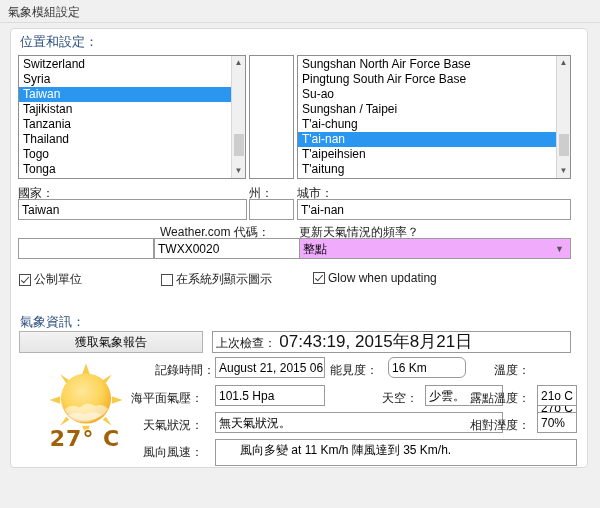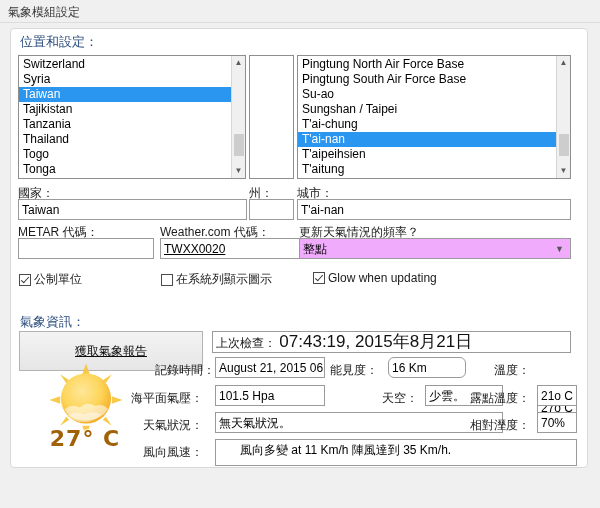--- a/index.html
+++ b/index.html
@@ -239,21 +239,21 @@
       <div class="sb-arrow down">▼</div>
     </div>
   </div>
 
   <div class="listbox" id="state-list">
     <div class="lb-items"></div>
   </div>
 
   <div class="listbox" id="city-list">
     <div class="lb-items">
-      <div class="lb-item">Pingtung North Air Force Base</div>
+      <div class="lb-item">Sungshan North Air Force Base</div>
       <div class="lb-item">Pingtung South Air Force Base</div>
       <div class="lb-item">Su-ao</div>
       <div class="lb-item">Sungshan / Taipei</div>
       <div class="lb-item">T'ai-chung</div>
       <div class="lb-item sel">T'ai-nan</div>
       <div class="lb-item">T'aipeihsien</div>
       <div class="lb-item">T'aitung</div>
       <div class="lb-item">T'ao-yuan</div>
     </div>
     <div class="sb">
@@ -265,25 +265,24 @@
 
   <div class="lbl" style="left:18px; top:185px;">國家：</div>
   <div class="tf" style="left:18px; top:199px; width:229px; height:21px;">Taiwan</div>
 
   <div class="lbl" style="left:249px; top:185px;">州：</div>
   <div class="tf" style="left:249px; top:199px; width:45px; height:21px;"></div>
 
   <div class="lbl" style="left:297px; top:185px;">城市：</div>
   <div class="tf" style="left:297px; top:199px; width:274px; height:21px;">T'ai-nan</div>
 
-  <div class="lbl" style="left:18px; top:224px;">METAR 代碼：</div>
   <div class="tf" style="left:18px; top:238px; width:136px; height:21px;"></div>
 
   <div class="lbl" style="left:160px; top:224px;">Weather.com 代碼：</div>
-  <div class="tf" style="left:160px; top:238px; width:149px; height:21px;text-decoration:underline;">TWXX0020</div>
+  <div class="tf" style="left:154px; top:238px; width:149px; height:21px;">TWXX0020</div>
 
   <div class="lbl" style="left:299px; top:224px;">更新天氣情況的頻率？</div>
   <div class="combo" style="left:299px; top:238px; width:272px; height:21px;">
     <span>整點</span>
     <span class="arrow">▼</span>
   </div>
 
   <div class="cbwrap" style="left:19px; top:271px;">
     <span class="cbbox checked"></span>
     <span>公制單位</span>
@@ -295,21 +294,21 @@
   </div>
 
   <div class="cbwrap" style="left:313px; top:271px;">
     <span class="cbbox checked"></span>
     <span>Glow when updating</span>
   </div>
 
 
   <div class="section-title wx">氣象資訊：</div>
 
-  <div class="btn" style="left:19px; top:331px; width:184px; height:40px;text-decoration:underline;">獲取氣象報告</div>
+  <div class="btn" style="left:19px; top:331px; width:184px; height:22px;">獲取氣象報告</div>
 
   <div class="lastcheck" style="left:212px; top:331px; width:359px; height:22px;">
     <span class="lc-label">上次檢查：</span>
     <span class="lc-val">07:43:19, 2015年8月21日</span>
   </div>
 
   <div class="sunwrap">
     <svg class="sun" viewBox="0 0 100 100">
       <defs>
         <radialGradient id="sg" cx="42%" cy="35%" r="70%">

